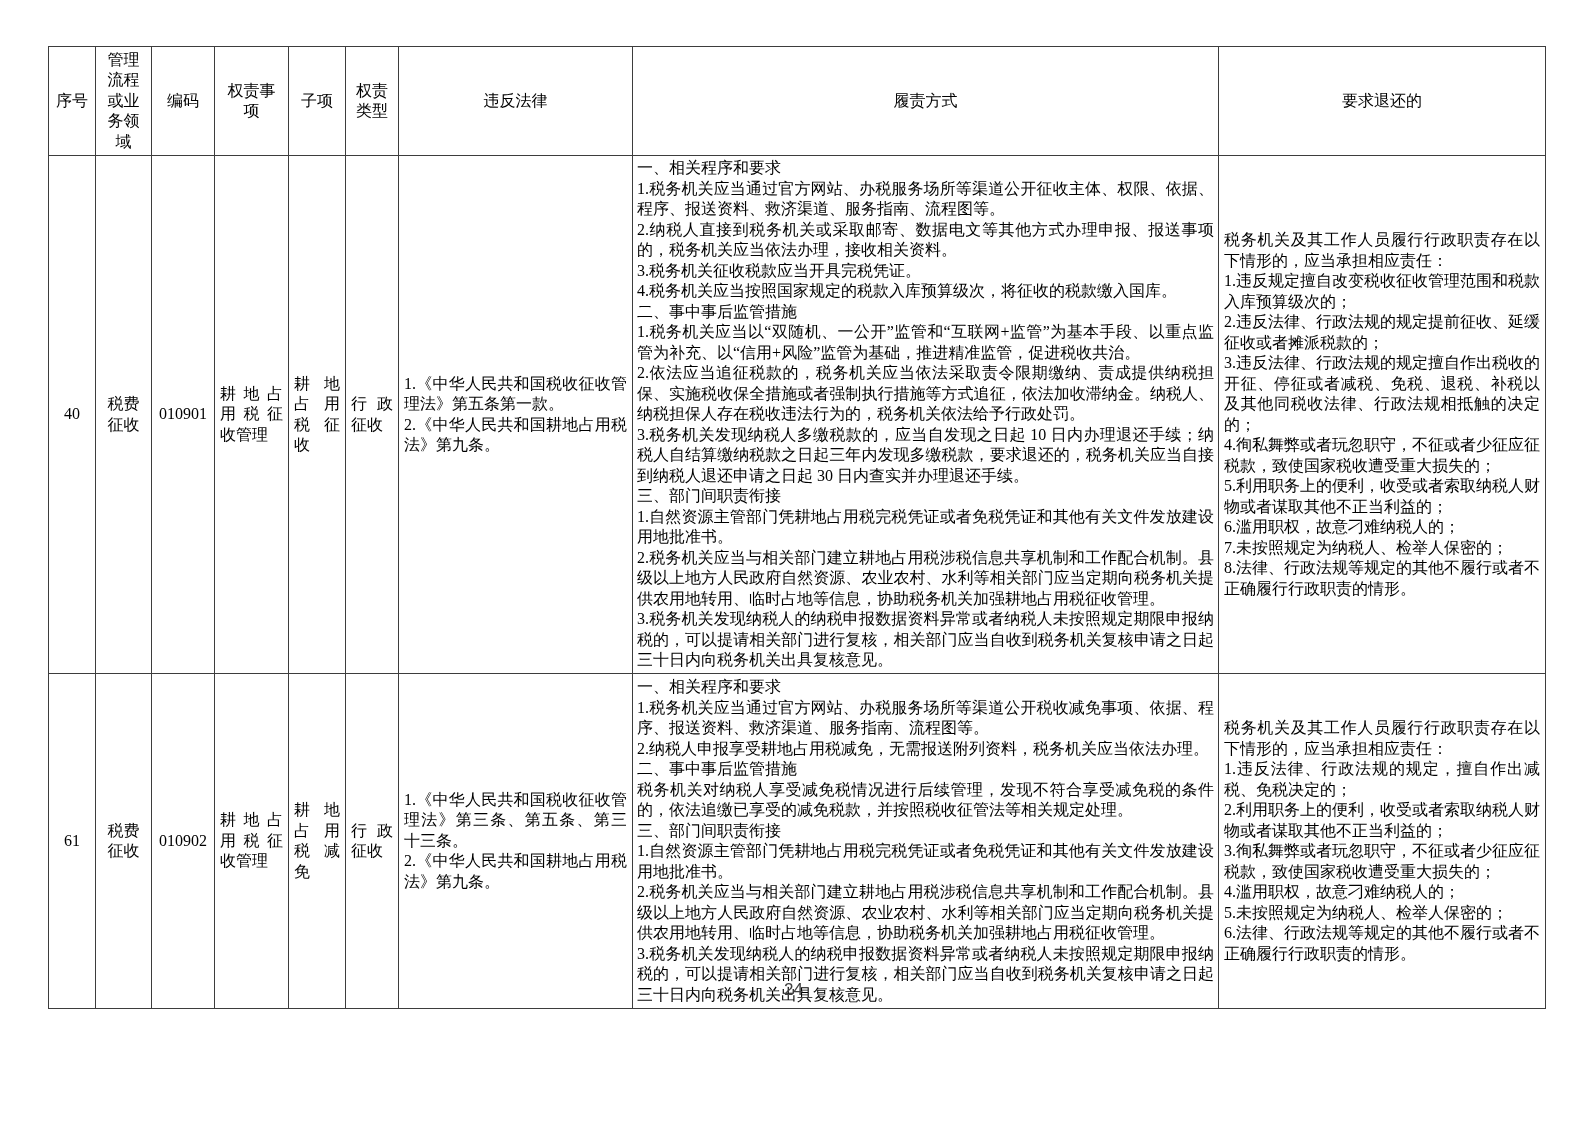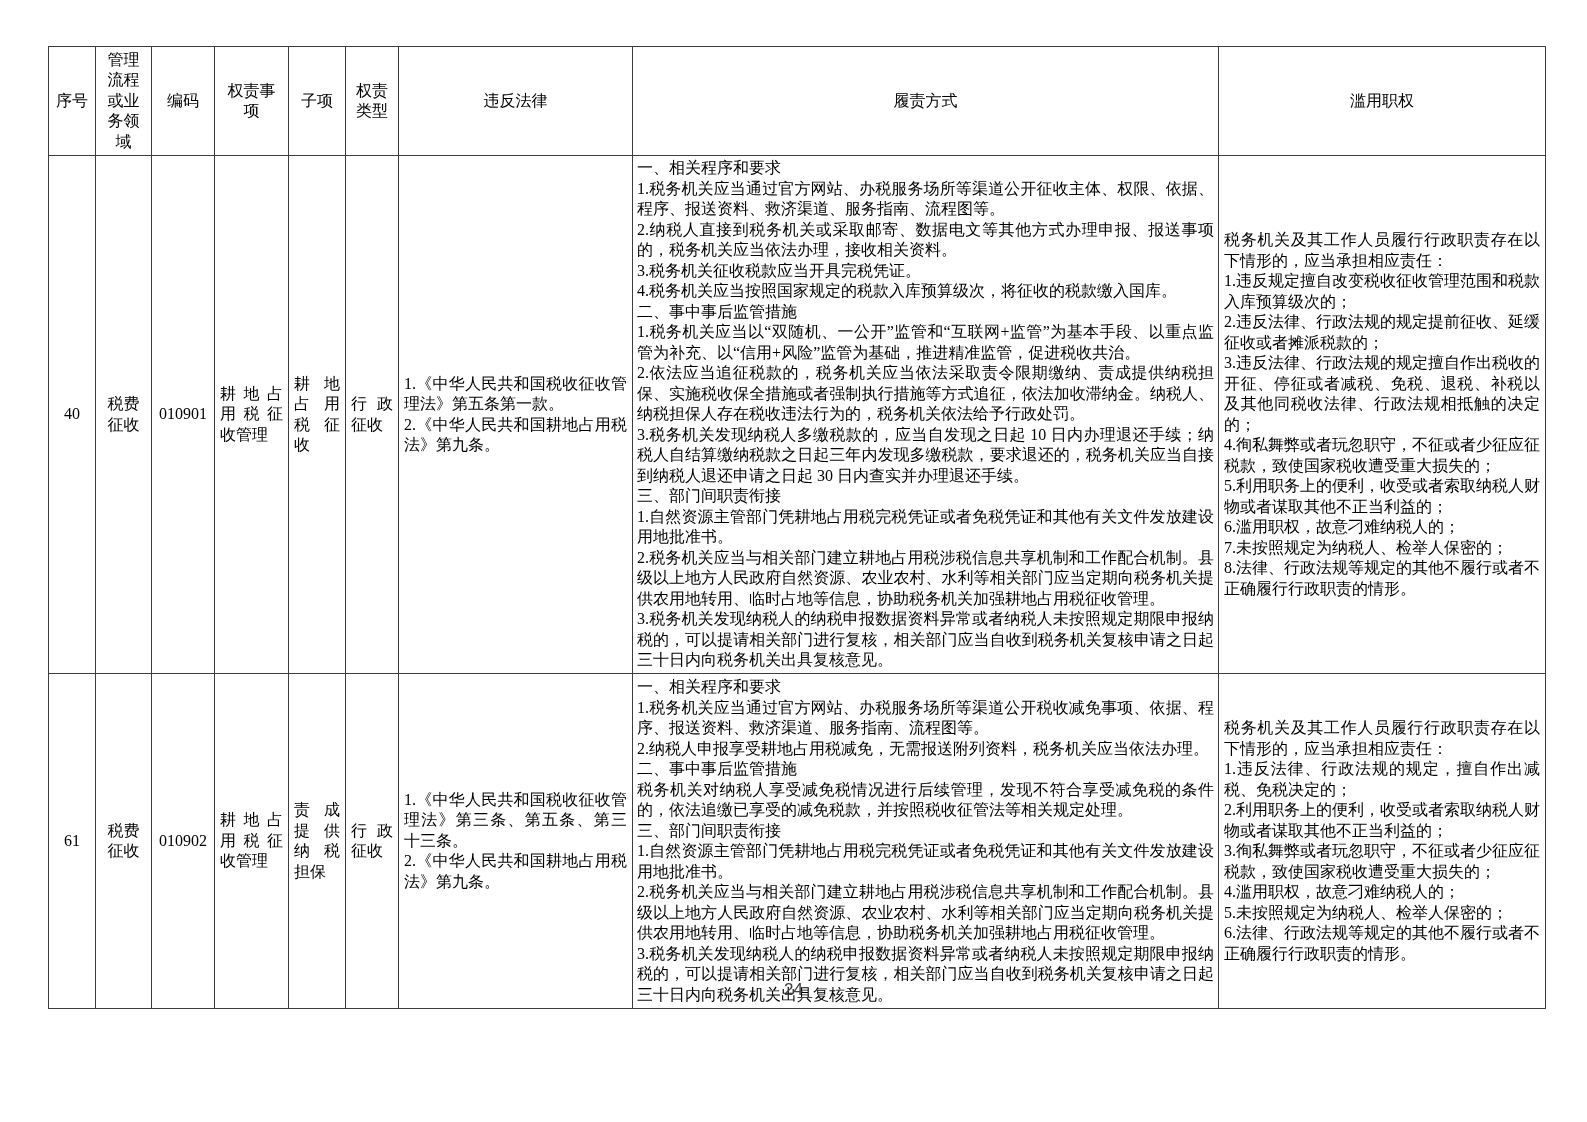--- a/index.html
+++ b/index.html
@@ -84,21 +84,21 @@
     <thead>
       <tr>
         <th class="th-seq">序号</th>
         <th>管理流程或业务领域</th>
         <th>编码</th>
         <th>权责事项</th>
         <th>子项</th>
         <th>权责类型</th>
         <th>违反法律</th>
         <th>履责方式</th>
-        <th>滥用职权</th>
+        <th>要求退还的</th>
       </tr>
     </thead>
     <tbody>
       <tr class="r40">
         <td class="c-center">40</td>
         <td class="c-center">税费征收</td>
         <td class="c-center">010901</td>
         <td class="c-just">耕地占用税征收管理</td>
         <td class="c-just">耕地占用税征收</td>
         <td class="c-just">行政征收</td>
@@ -125,21 +125,21 @@
 5.利用职务上的便利，收受或者索取纳税人财物或者谋取其他不正当利益的；
 6.滥用职权，故意刁难纳税人的；
 7.未按照规定为纳税人、检举人保密的；
 8.法律、行政法规等规定的其他不履行或者不正确履行行政职责的情形。</td>
       </tr>
       <tr class="r41">
         <td class="c-center">61</td>
         <td class="c-center">税费征收</td>
         <td class="c-center">010902</td>
         <td class="c-just">耕地占用税征收管理</td>
-        <td class="c-just">责成提供纳税担保</td>
+        <td class="c-just">耕地占用税减免</td>
         <td class="c-just">行政征收</td>
         <td class="c-text">1.《中华人民共和国税收征收管理法》第三条、第五条、第三十三条。
 2.《中华人民共和国耕地占用税法》第九条。</td>
         <td class="c-text c-method">一、相关程序和要求
 1.税务机关应当通过官方网站、办税服务场所等渠道公开税收减免事项、依据、程序、报送资料、救济渠道、服务指南、流程图等。
 2.纳税人申报享受耕地占用税减免，无需报送附列资料，税务机关应当依法办理。
 二、事中事后监管措施
 税务机关对纳税人享受减免税情况进行后续管理，发现不符合享受减免税的条件的，依法追缴已享受的减免税款，并按照税收征管法等相关规定处理。
 三、部门间职责衔接
 1.自然资源主管部门凭耕地占用税完税凭证或者免税凭证和其他有关文件发放建设用地批准书。

